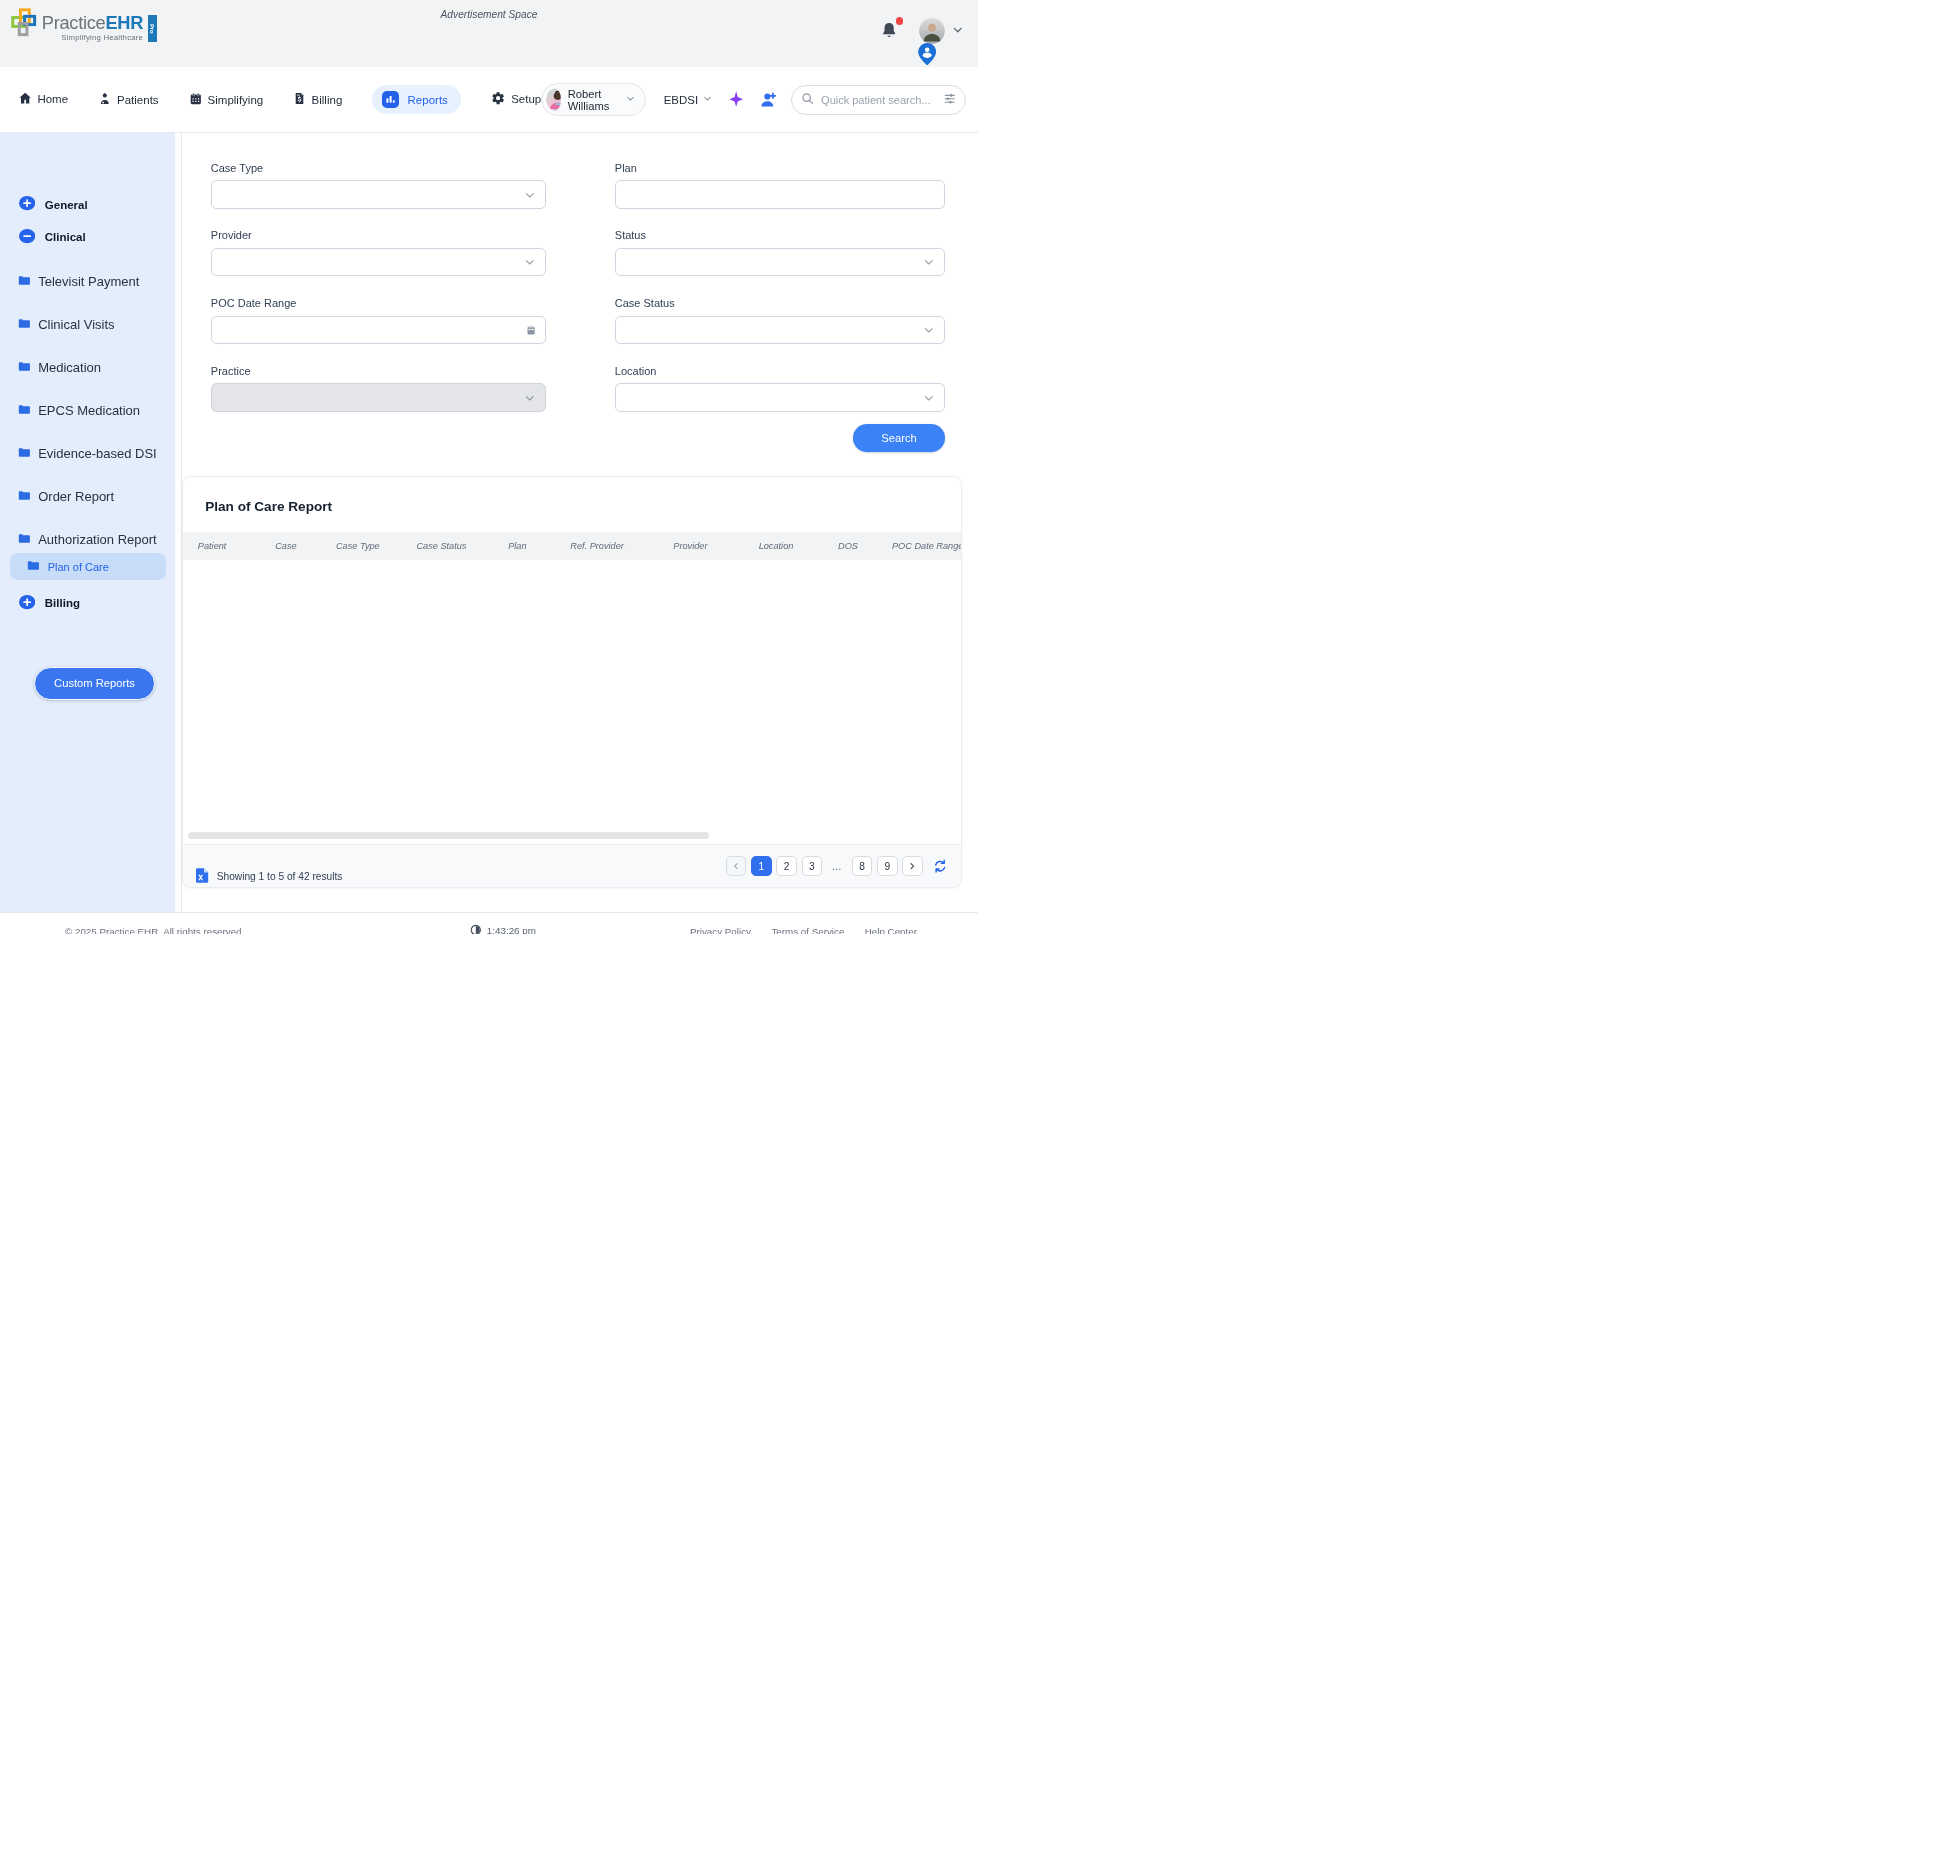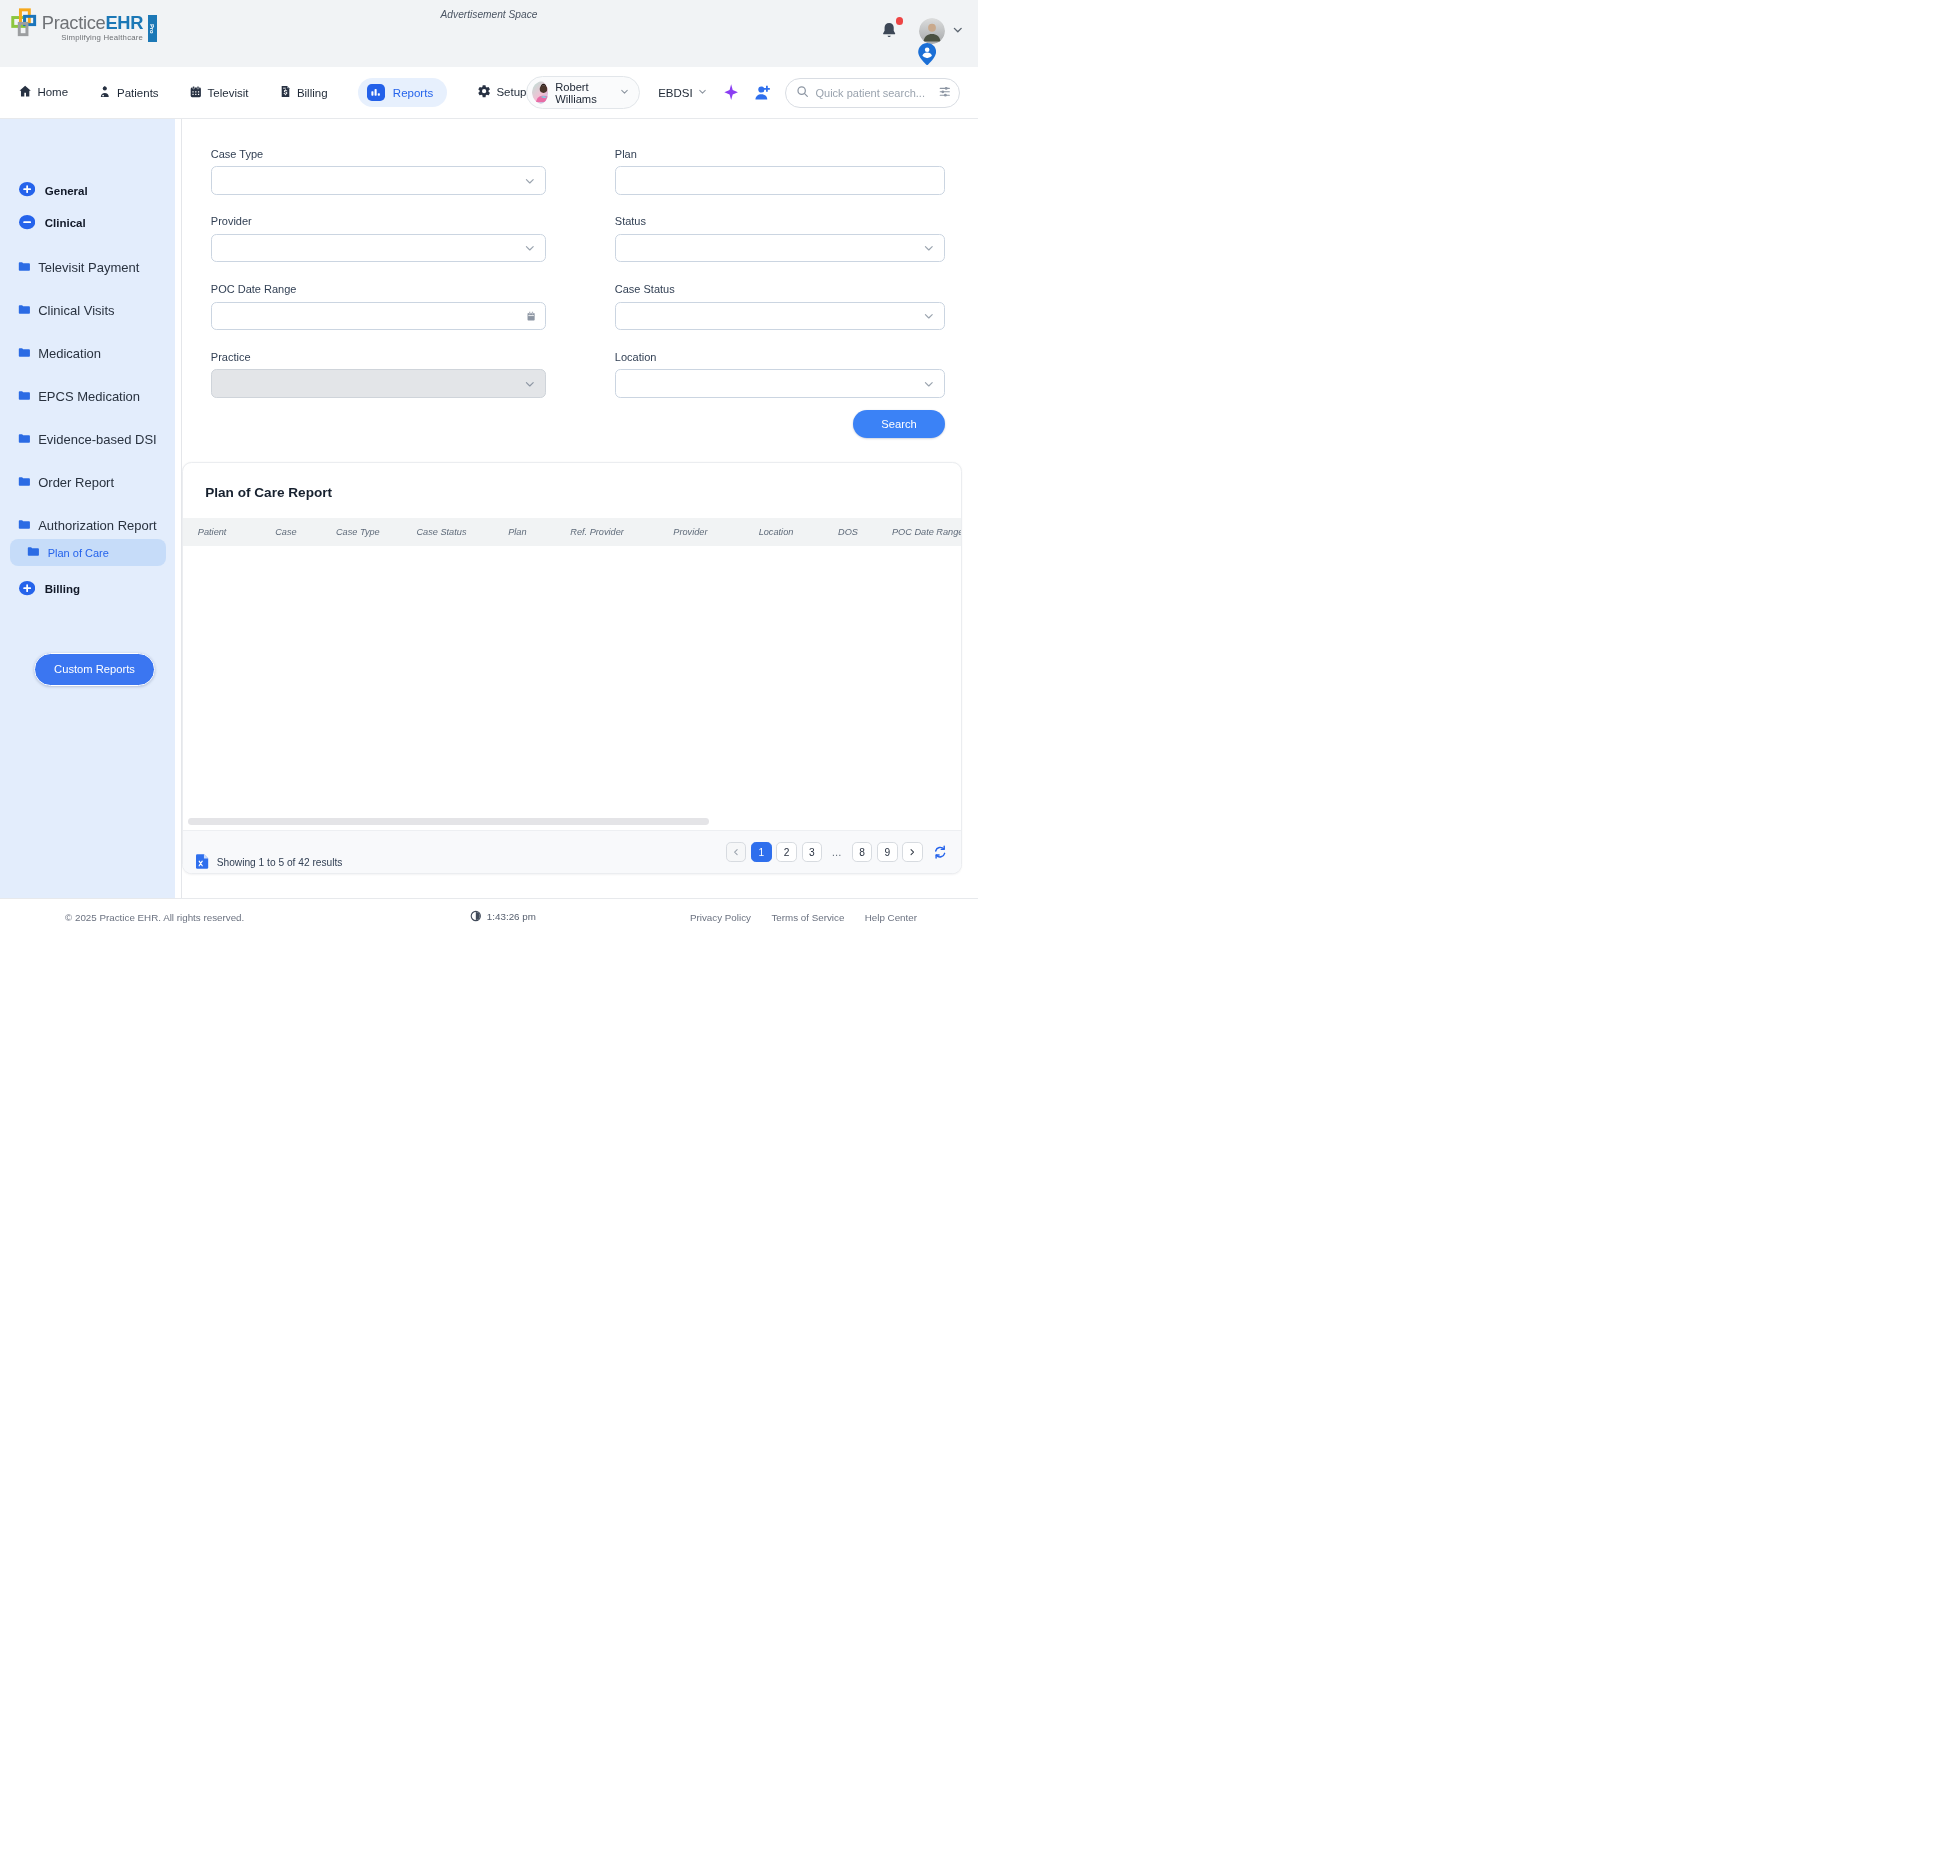--- a/index.html
+++ b/index.html
@@ -18,21 +18,21 @@
                padding:2.7px 1.4px; height:27px; margin-top:6.8px; display:flex; align-items:center; justify-content:center; }
   .ad-space { position:absolute; top:8.8px; left:0; right:0; text-align:center; font-size:10.2px; color:#4b5563;font-style:italic; }
   .header-right { position:absolute; right:13.6px; top:17.7px; display:flex; align-items:center; }
   .bell-wrap { position:relative; margin-right:20.4px; cursor:pointer; }
   .bell-dot { position:absolute; top:-3.4px; right:-4.8px; width:7.5px; height:7.5px; border-radius:50%; background:#ee4444; }
   .avatar-lg { width:26px; height:26px; border-radius:50%; overflow:hidden; display:block; cursor:pointer; }
   .hdr-chevron { margin-left:6.1px; cursor:pointer; }
   .location-pin { position:absolute; right:42px; top:43px; cursor:pointer; }
 
   
-  .nav { height:52px; background:#fff; border-bottom:0.7px solid #e7e9ec; display:flex; align-items:center; padding:0 17.7px; }
+  .nav { height:66px; background:#fff; border-bottom:0.7px solid #e7e9ec; display:flex; align-items:center; padding:0 17.7px; }
   .nav-left { display:flex; align-items:center; gap:30px; }
   .nav-item { display:flex; align-items:center; gap:5.4px; font-size:11.5px; color:#1f2937; cursor:pointer; white-space:nowrap; }
   .nav-pill { background:#e7f0fd; border-radius:16.3px; padding:5.4px 13.6px 5.4px 9.5px; gap:8.1px; color:#2563eb; }
   .rep-ic { width:17.7px; height:17.7px; border-radius:4.8px; background:#2461e9; display:flex; align-items:center; justify-content:center; }
   .nav-right { margin-left:auto; display:flex; align-items:center; }
   .user-pill { display:flex; align-items:center; gap:6.8px; border:0.7px solid #e2e6ea; background:#fafbfc;
                border-radius:19px; padding:3.4px 9.5px 3.4px 4.1px; cursor:pointer; }
   .avatar-sm { width:23px; height:23px; border-radius:50%; overflow:hidden; display:block; }
   .user-name { font-size:11.2px; color:#222b38; }
   .practice-sel { display:flex; align-items:center; gap:4.1px; margin-left:17.7px; font-size:11.5px; color:#222b38; cursor:pointer; }
@@ -192,21 +192,21 @@
           <g fill="#fff">
               <rect x="6" y="11" width="2.2" height="2.2"></rect>
               <rect x="10.9" y="11" width="2.2" height="2.2"></rect>
               <rect x="15.8" y="11" width="2.2" height="2.2"></rect>
               <rect x="6" y="15.5" width="2.2" height="2.2"></rect>
               <rect x="10.9" y="15.5" width="2.2" height="2.2"></rect>
               <rect x="15.8" y="15.5" width="2.2" height="2.2"></rect>
             </g>
         </svg>
       </span>
-      <span>Televisit</span>
+      <span>Simplifying</span>
     </span>
     <span class="nav-item">
       <span>
         <svg viewBox="0 0 24 24" width="13" height="13">
           <path d="M5 2h10l4 4v16H5z" fill="#273142"></path>
           <path d="M15 2l4 4h-4z" fill="#9aa3ad"></path>
           <rect x="7.5" y="5" width="5" height="1.6" fill="#fff"></rect>
           <path d="M12 9.2c-1.8 0-3 .9-3 2.3 0 2.8 4.6 1.6 4.6 3.4 0 .7-.7 1.1-1.6 1.1-1 0-1.7-.5-1.8-1.3H8.5c.1 1.5 1.2 2.5 2.8 2.7v1.3h1.4v-1.3c1.6-.2 2.7-1.1 2.7-2.6 0-2.9-4.6-1.8-4.6-3.4 0-.6.6-1 1.4-1 .9 0 1.5.5 1.6 1.2h1.7c-.1-1.4-1.2-2.3-2.8-2.5V7.8h-1.4v1.4z" fill="#fff"></path>
         </svg>
       </span>

